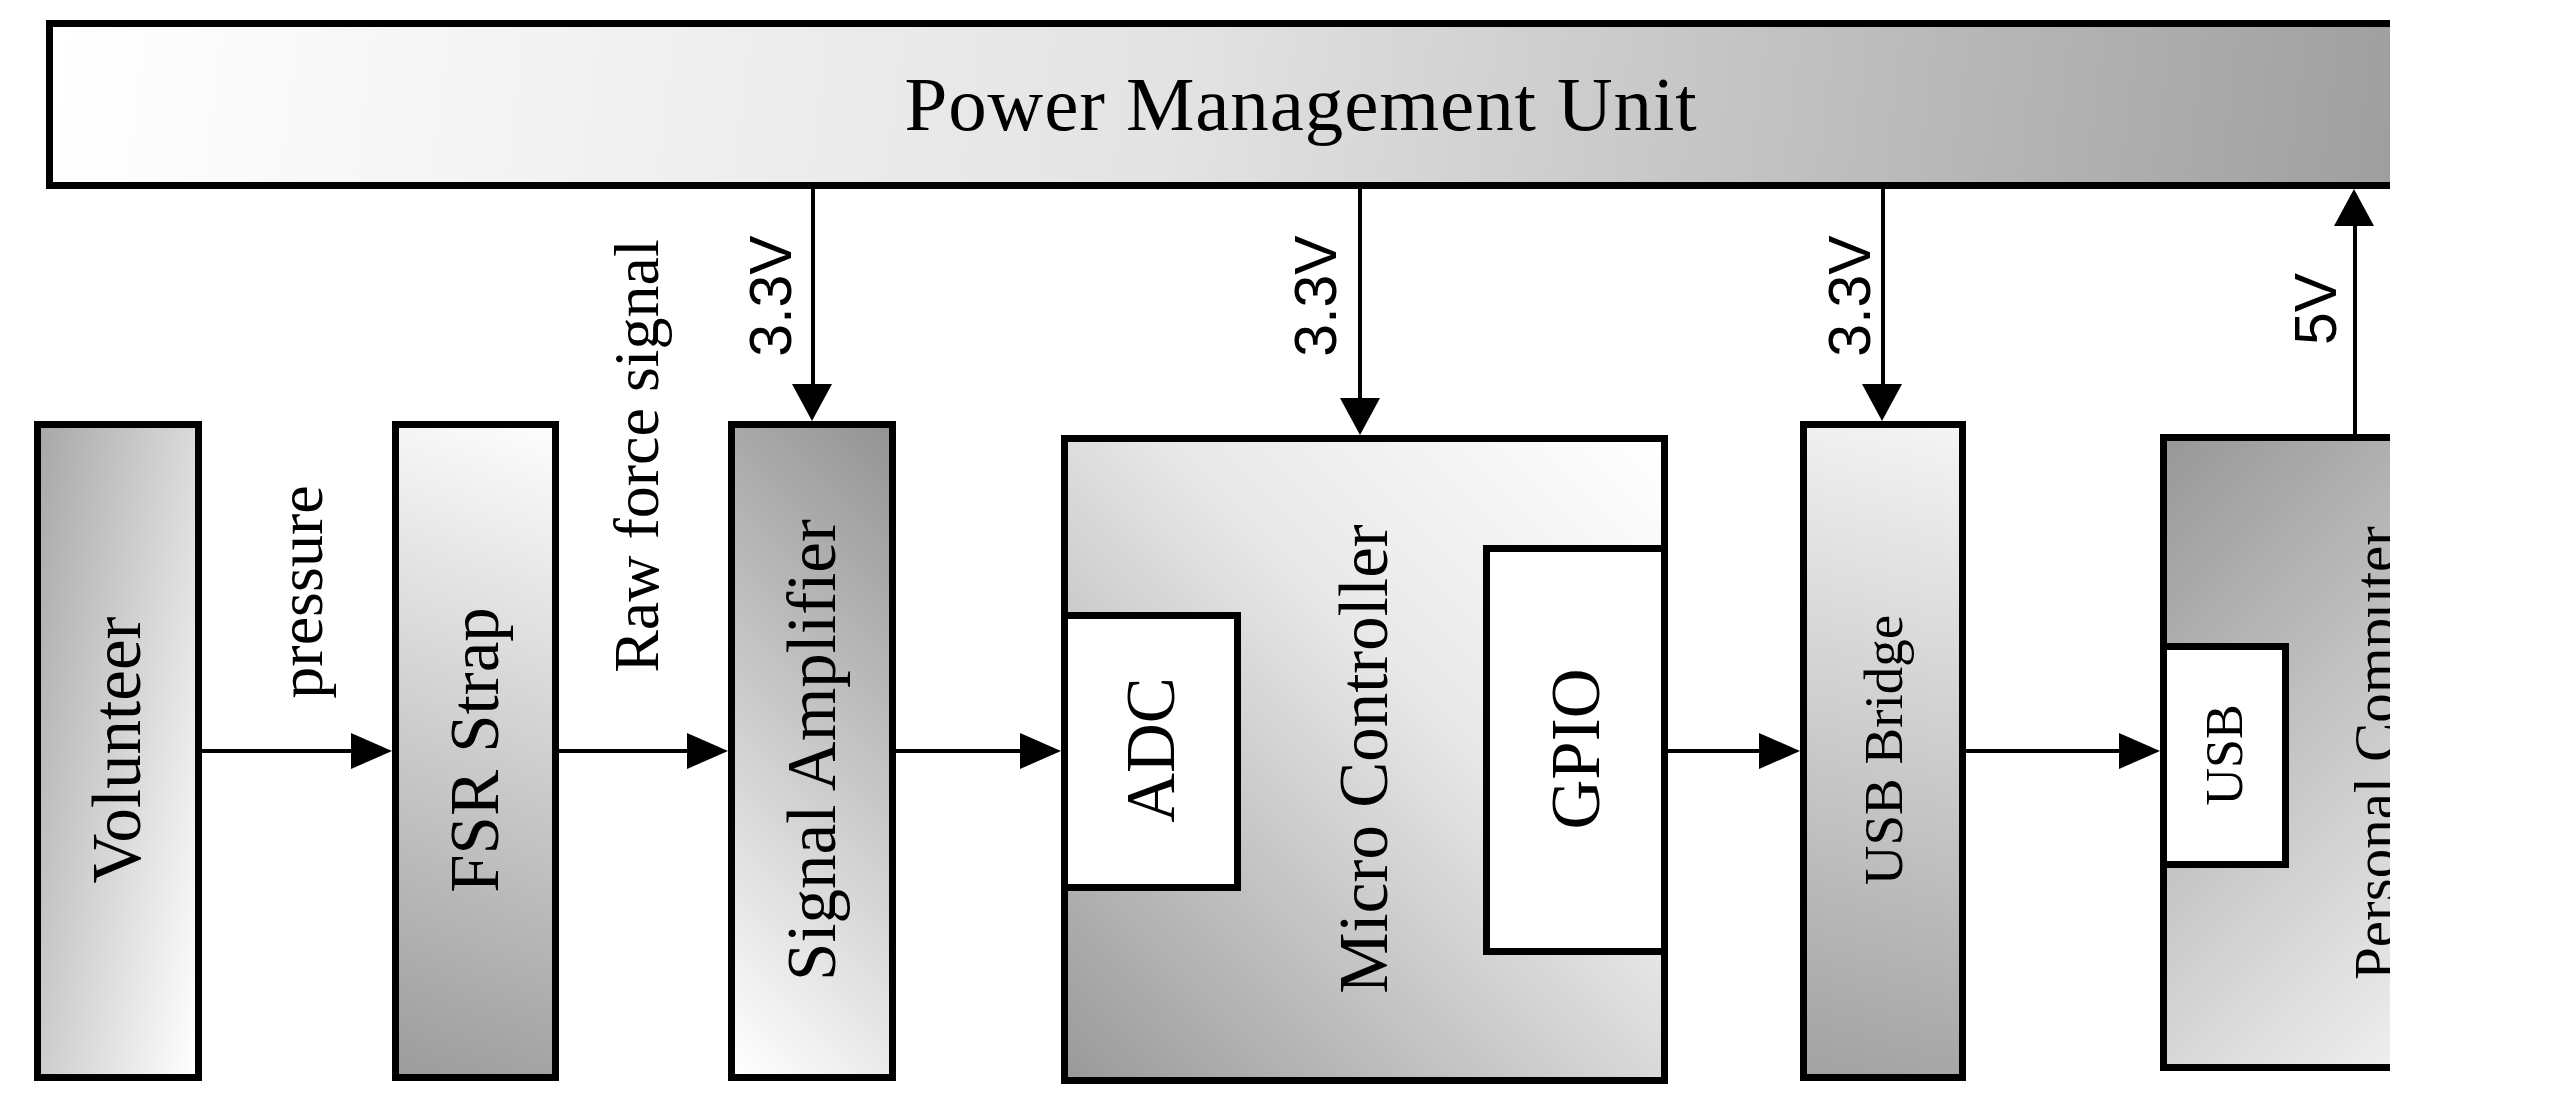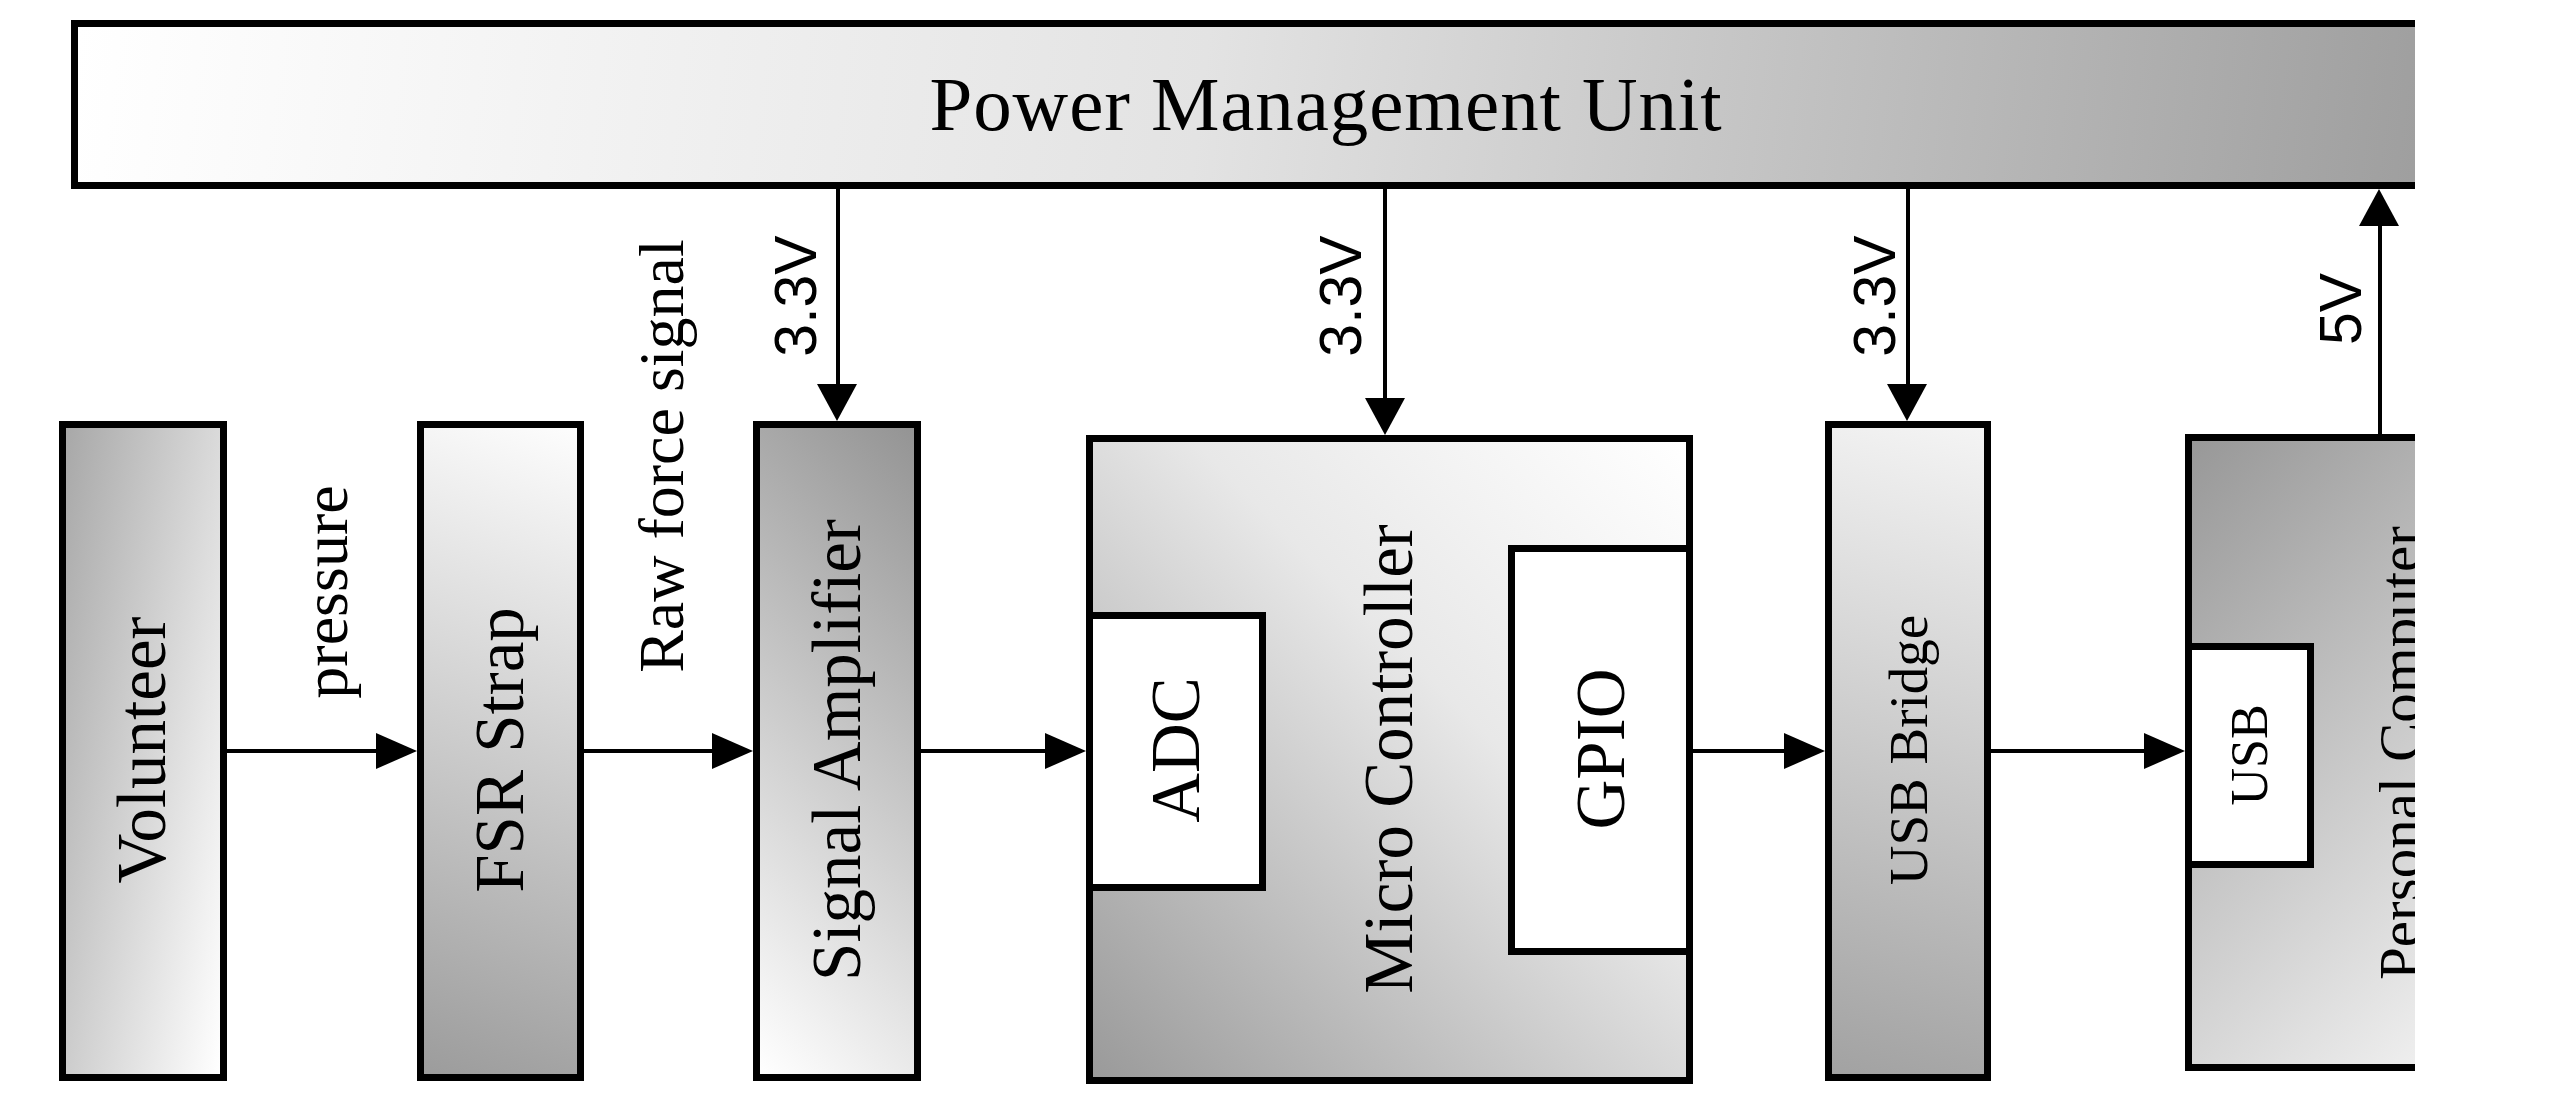--- a/index.html
+++ b/index.html
@@ -8,21 +8,20 @@
     background: #ffffff;
   }
   #stage {
     position: relative;
     width: 2390px;
     height: 1103px;
     background: #ffffff;
     overflow: hidden;
     font-family: "Liberation Serif", serif;
     color: #000000;
-    margin-left: 25px;
   }
   .block {
     position: absolute;
     box-sizing: border-box;
     border: 7.1px solid #000000;
   }
   .pmu-bar {
     background: linear-gradient(97deg, #ffffff 0%, #e3e3e3 45%, #969696 100%);
     display: flex;
     align-items: center;

